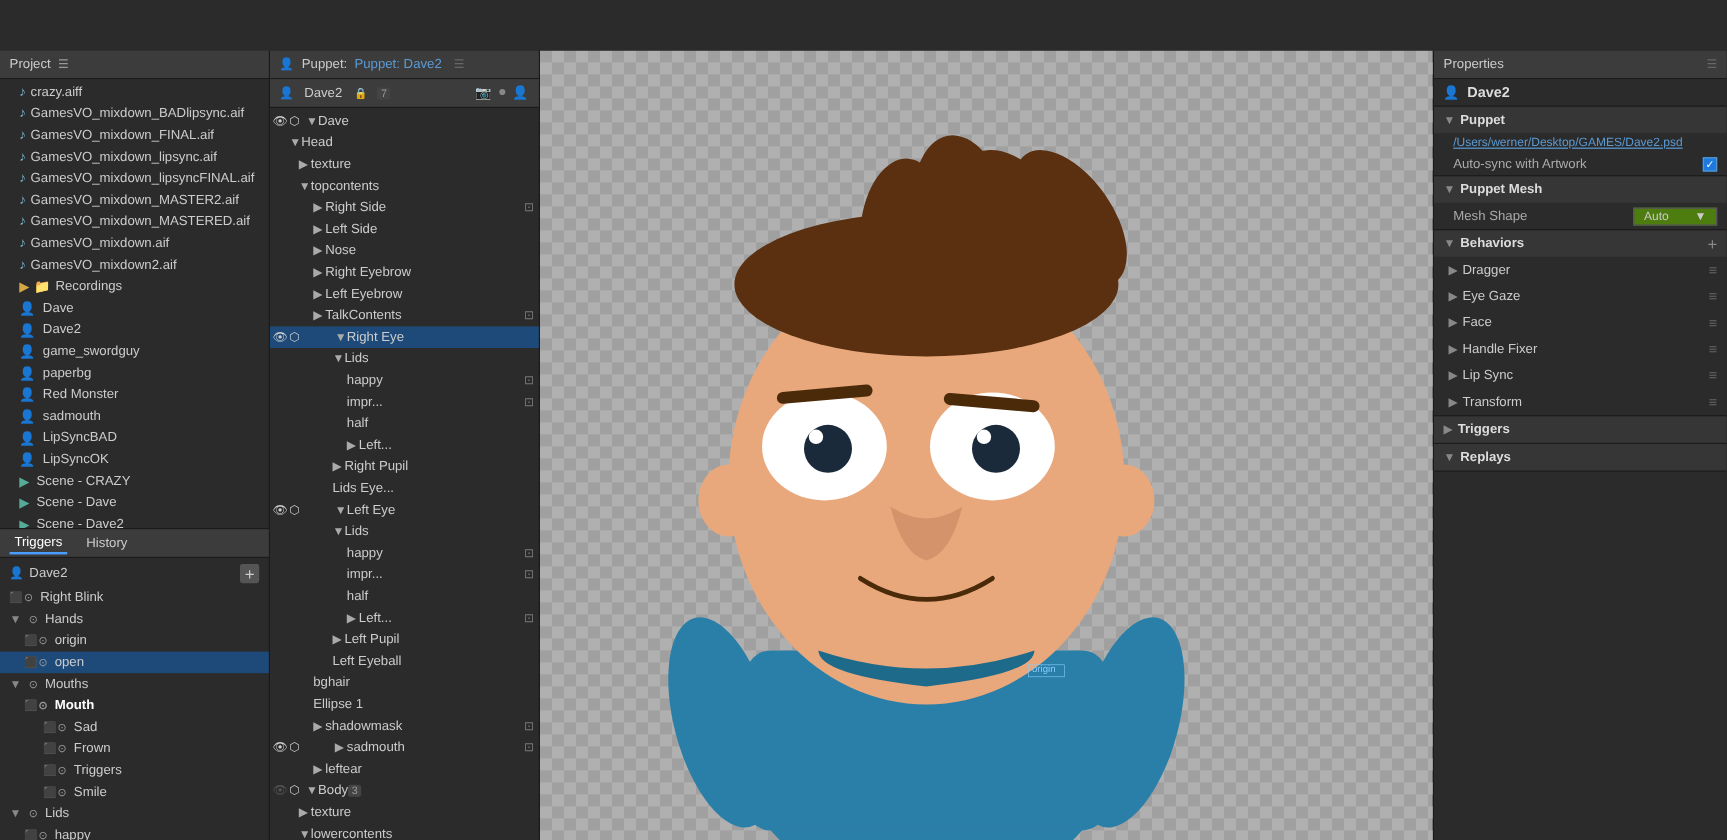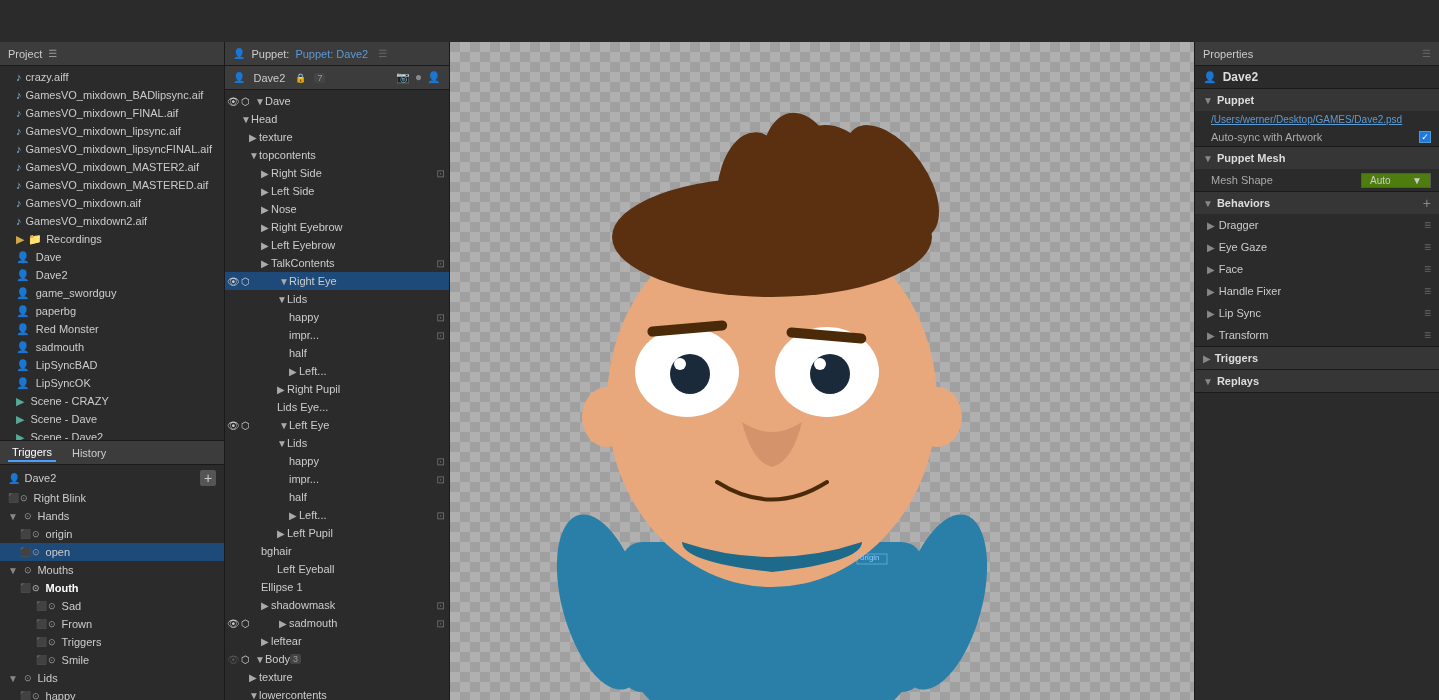--- a/index.html
+++ b/index.html
@@ -726,26 +726,26 @@
           <span style="width:10px;color:#aaa;font-size:10px">▶</span>
           <span>Left...</span>
           <span style="margin-left:auto;color:#777;font-size:10px">⊡</span>
         </div>
 
         <div class="tree-item" style="padding-left:52px">
           <span style="width:10px;color:#aaa;font-size:10px">▶</span>
           <span>Left Pupil</span>
         </div>
 
-        <div class="tree-item" style="padding-left:36px">
-          <span>bghair</span>
-        </div>
-
         <div class="tree-item" style="padding-left:52px">
           <span>Left Eyeball</span>
+        </div>
+
+        <div class="tree-item" style="padding-left:36px">
+          <span>bghair</span>
         </div>
 
         <div class="tree-item" style="padding-left:36px">
           <span>Ellipse 1</span>
         </div>
 
         <div class="tree-item" style="padding-left:36px">
           <span style="width:10px;color:#aaa;font-size:10px">▶</span>
           <span>shadowmask</span>
           <span style="margin-left:auto;color:#777;font-size:10px">⊡</span>

